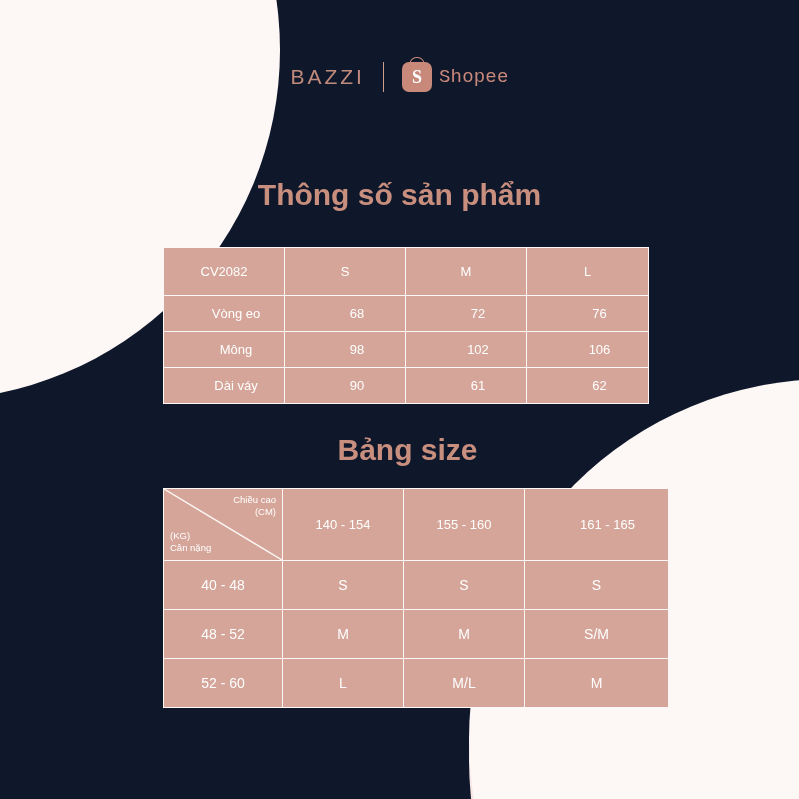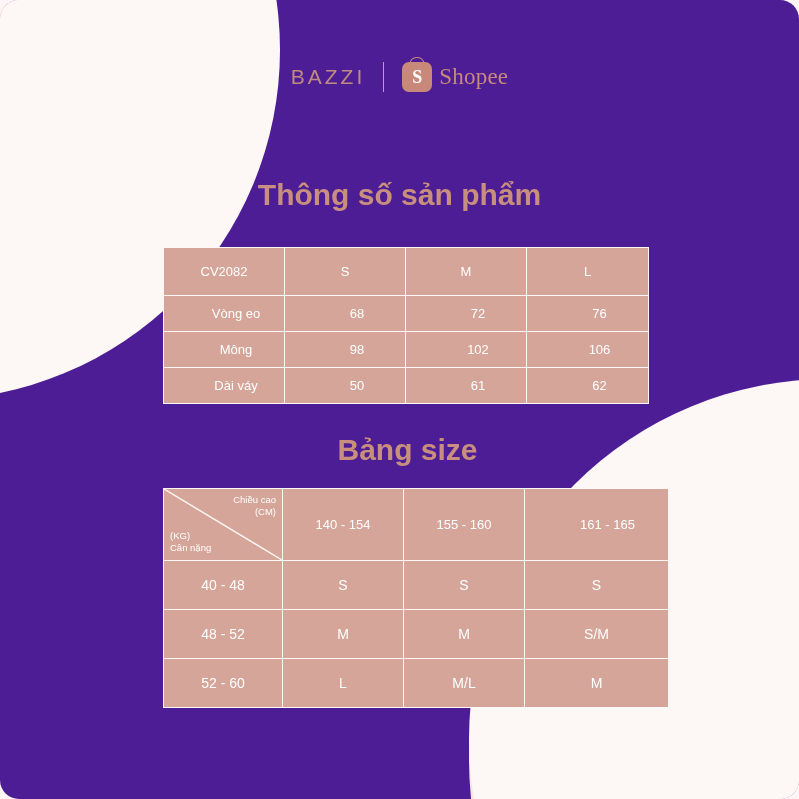--- a/index.html
+++ b/index.html
@@ -10,23 +10,22 @@
     width: 799px;
     height: 799px;
     background: #fdf6f4;
     font-family: "Liberation Sans", sans-serif;
     overflow: hidden;
   }
   .page {
     position: relative;
     width: 799px;
     height: 799px;
-    background: #4c1d95;
+    background: #0f172a;
     overflow: hidden;
-    border-radius: 19px;
   }
   
   .blob {
     position: absolute;
     background: #f9e9e6;
     z-index: 0;
   }
   .blob-tl {
     top: -330px;
     left: -470px;
@@ -124,23 +123,23 @@
   }
   .shopee-bag .s {
     color: #ffffff;
     font-size: 18px;
     font-weight: 700;
     font-family: "Liberation Serif", serif;
     line-height: 1;
     margin-top: -1px;
   }
   .shopee-word {
-    font-size: 23px;
+    font-size: 19px;
     color: #c9897a;
-    font-family: Liberation Serif, serif;
+    font-family: Liberation Mono, monospace;
     letter-spacing: 0.2px;
   }
 
   
   .section-title {
     position: absolute;
     width: 799px;
     text-align: center;
     color: #c98f7e;
     font-size: 30px;
@@ -261,21 +260,21 @@
           <td>76</td>
         </tr>
         <tr class="body">
           <td>Mông</td>
           <td>98</td>
           <td>102</td>
           <td>106</td>
         </tr>
         <tr class="body">
           <td>Dài váy</td>
-          <td>50</td>
+          <td>90</td>
           <td>61</td>
           <td>62</td>
         </tr>
       </tbody>
     </table>
 
     <div class="section-title" id="title-size">Bảng size</div>
 
     <table class="tbl" id="table-size">
       <tbody>

